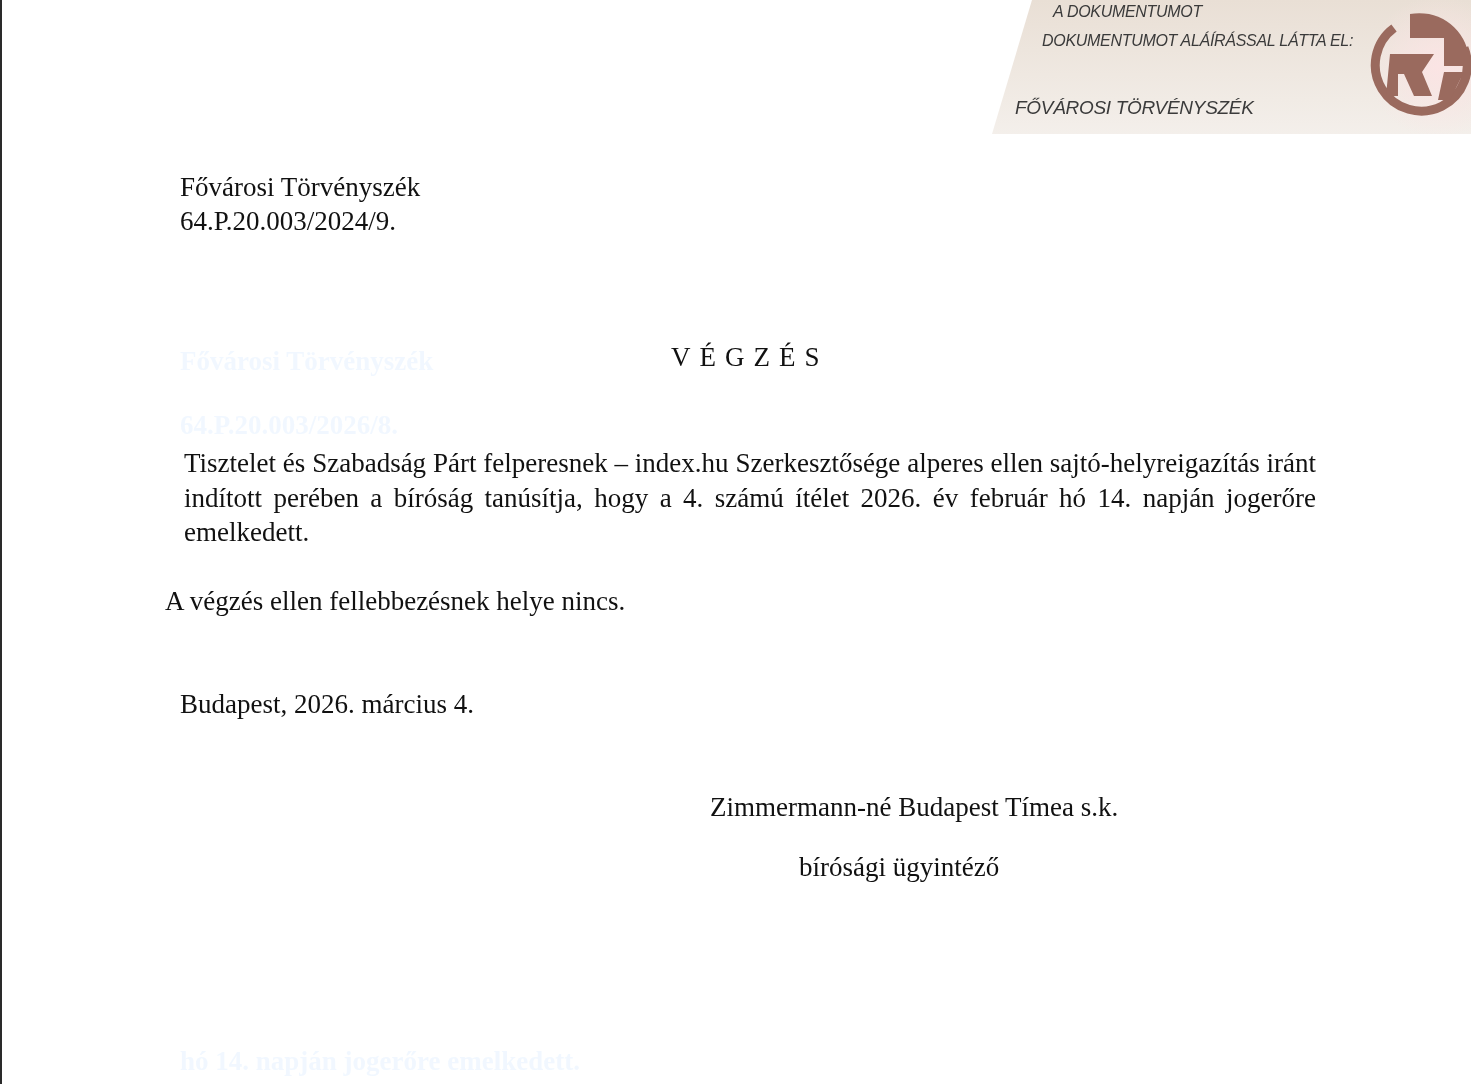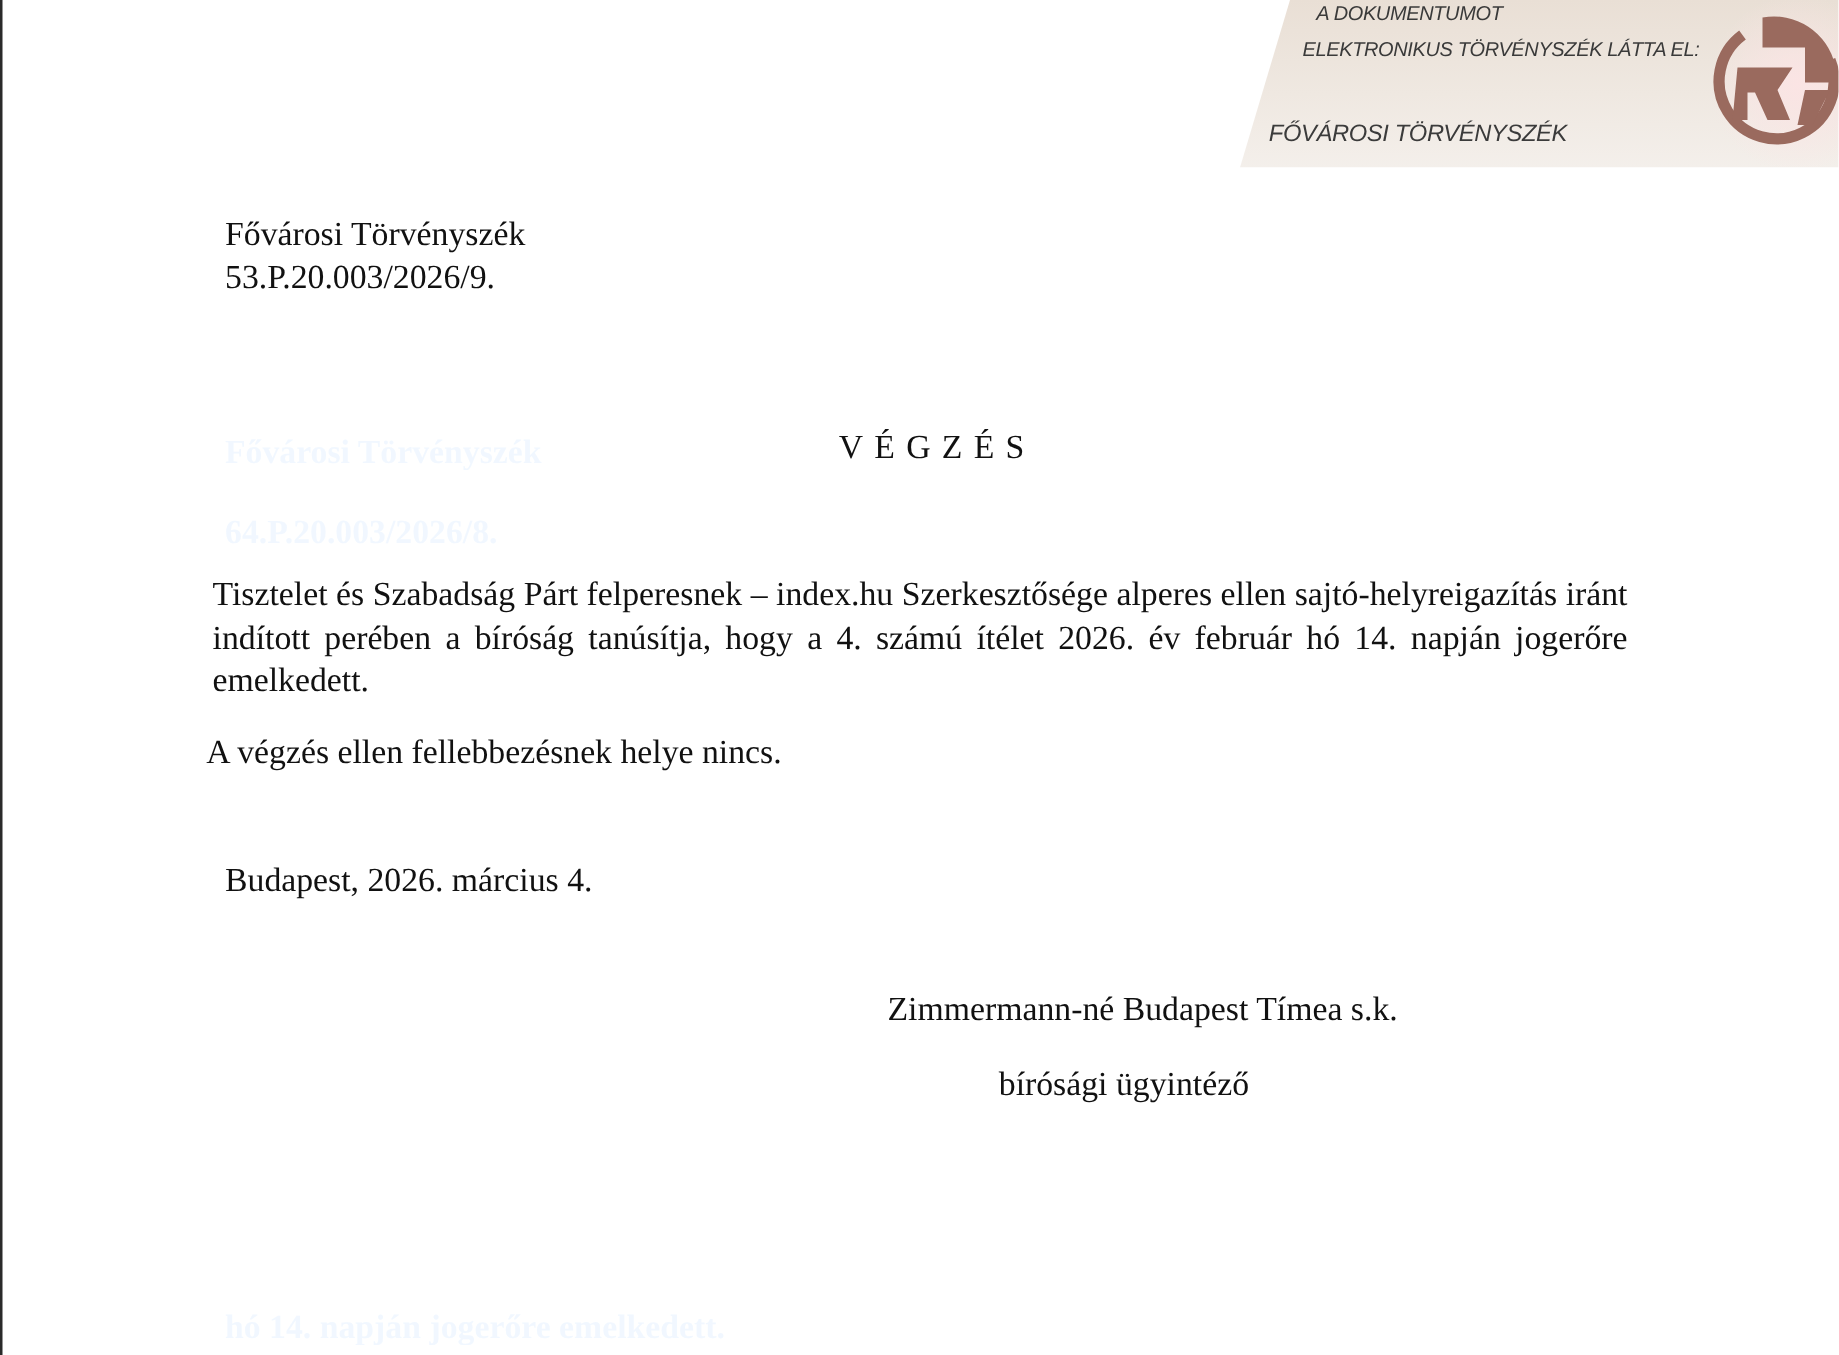--- a/index.html
+++ b/index.html
@@ -62,28 +62,27 @@
     .court-name { left: 180px; top: 170px; }
     .case-no { left: 180px; top: 204px; }
     .title {
       position: absolute;
       left: 671px; top: 342px;
       font-size: 27px;
       letter-spacing: 9px;
     }
     .body-para {
       position: absolute;
-      left: 170px; top: 446px;
+      left: 184px; top: 446px;
       width: 1132px;
       font-size: 27px;
       line-height: 34.5px;
       text-align: justify;
       text-align-last: left;
       white-space: normal;
-      margin-top: 12px;
     }
     .appeal { left: 165px; top: 584px; }
     .place-date { left: 180px; top: 687px; text-align: right; }
     .signer { left: 710px; top: 790px; }
     .signer-role { left: 799px; top: 825px; margin-top: 25px; }
 
     
     .ghost {
       position: absolute;
       color: #eef6ff;
@@ -94,41 +93,41 @@
     }
   </style>
 </head>
 <body>
 
 <div class="left-edge"></div>
 
 <div class="stamp">
   <div class="stamp-pink"></div>
   <div class="stamp-line stamp-l1">A DOKUMENTUMOT</div>
-  <div class="stamp-line stamp-l2">ELEKTRONIKUS TÖRVÉNYSZÉK LÁTTA EL:</div>
+  <div class="stamp-line stamp-l2">DOKUMENTUMOT ALÁÍRÁSSAL LÁTTA EL:</div>
   <div class="stamp-line stamp-l3">FŐVÁROSI TÖRVÉNYSZÉK</div>
   <div class="stamp-logo">
     <svg width="112" height="112" viewBox="0 0 112 112">
 
       <path d="M 30 20 A 46 46 0 1 0 100 40" fill="none" stroke="#9a6a5e" stroke-width="9"></path>
 
       <path d="M 46 6 A 50 50 0 0 1 104 44 L 104 58 L 80 58 L 80 30 L 46 30 Z" fill="#9a6a5e"></path>
 
       <path d="M 26 46 L 70 46 L 58 64 L 68 88 L 50 88 L 40 66 L 34 66 L 34 88 L 22 88 Z" fill="#9a6a5e"></path>
       <path d="M 80 64 L 100 64 L 86 92 L 74 92 Z" fill="#9a6a5e"></path>
     </svg>
   </div>
 </div>
 
 <div class="ghost" style="left:180px; top:346px;">Fővárosi Törvényszék</div>
 <div class="ghost" style="left:180px; top:410px;">64.P.20.003/2026/8.</div>
 <div class="ghost" style="left:180px; top:1046px;">hó 14. napján jogerőre emelkedett.</div>
 
 <div class="text court-name">Fővárosi Törvényszék</div>
-<div class="text case-no">53.P.20.003/2026/9.</div>
+<div class="text case-no">64.P.20.003/2024/9.</div>
 
 <div class="title">VÉGZÉS</div>
 
 <div class="body-para">Tisztelet és Szabadság Párt felperesnek – index.hu Szerkesztősége alperes ellen sajtó-helyreigazítás iránt indított perében a bíróság tanúsítja, hogy a 4. számú ítélet 2026. év február hó 14. napján jogerőre emelkedett.</div>
 
 <div class="text appeal">A végzés ellen fellebbezésnek helye nincs.</div>
 
 <div class="text place-date">Budapest, 2026. március 4.</div>
 
 <div class="text signer">Zimmermann-né Budapest Tímea s.k.</div>

